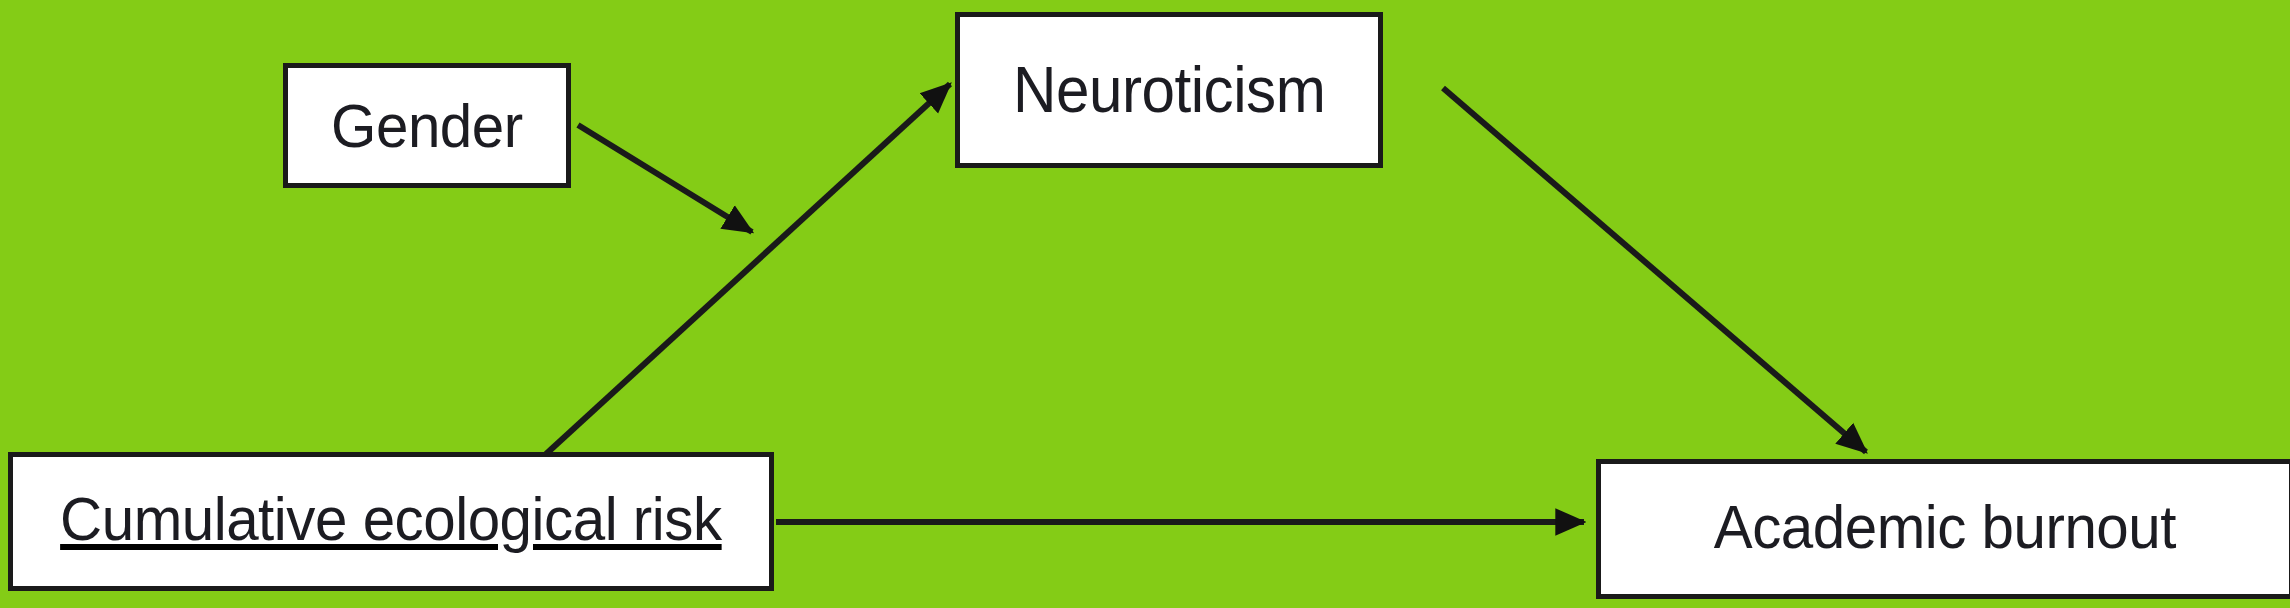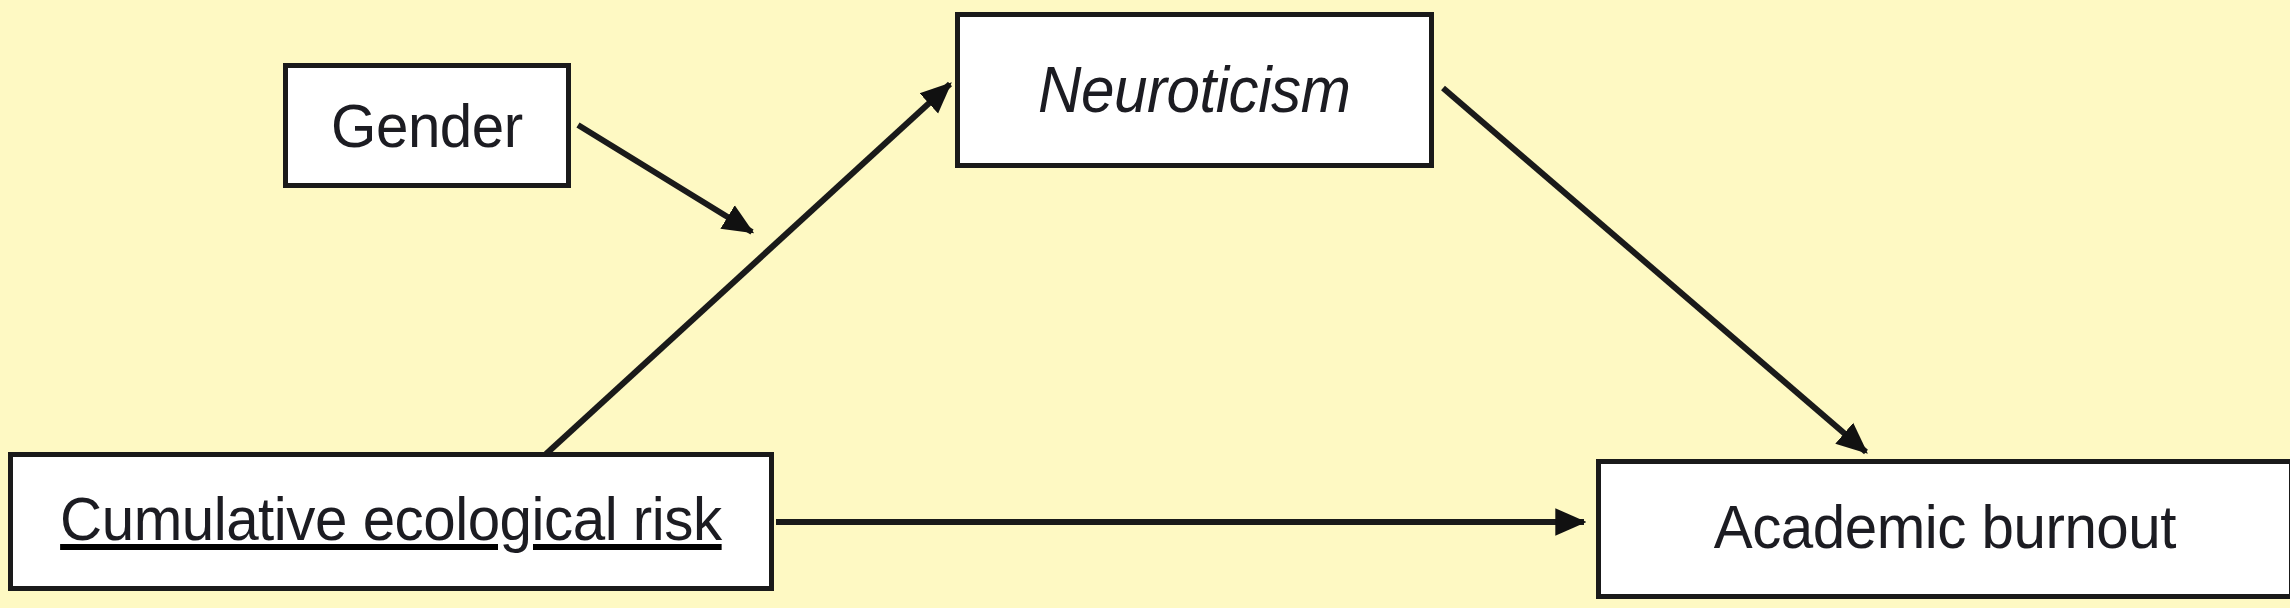--- a/index.html
+++ b/index.html
@@ -8,21 +8,21 @@
     padding: 0;
     background: #ffffff;
   }
   body {
     font-family: "Liberation Sans", sans-serif;
   }
   #diagram-root {
     position: relative;
     width: 2290px;
     height: 608px;
-    background: #fef9c3;
+    background: #84cc16;
     overflow: hidden;
     text-align: right;
   }
   #diagram-svg {
     position: absolute;
     left: 0;
     top: 0;
     width: 2290px;
     height: 608px;
     display: block;
@@ -42,21 +42,21 @@
     font-size: 62px;
     line-height: 1;
     color: #1c1c22;
     white-space: nowrap;
     letter-spacing: -0.5px;
     transform: scaleX(0.94);
     transform-origin: center center;
   }
   
   #node-gender        { left: 283px; top: 63px;  width: 288px; height: 125px; }
-  #node-neuroticism   { left: 955px; top: 12px;  width: 479px; height: 156px; font-style: italic; }
+  #node-neuroticism   { left: 955px; top: 12px;  width: 428px; height: 156px; }
   #node-cer           { left: 8px;   top: 452px; width: 766px; height: 139px; text-decoration: underline; }
   #node-burnout       { left: 1588px;top: 459px; width: 698px; height: 140px; margin-left: 8px; }
 
   #node-gender .node-label      { font-size: 62px; }
   #node-neuroticism .node-label { font-size: 64px; }
   #node-cer .node-label         { font-size: 62px; position: relative; top: -3px; }
   #node-burnout .node-label     { font-size: 62px; position: relative; top: -2px; }
 </style>
 </head>
 <body>

